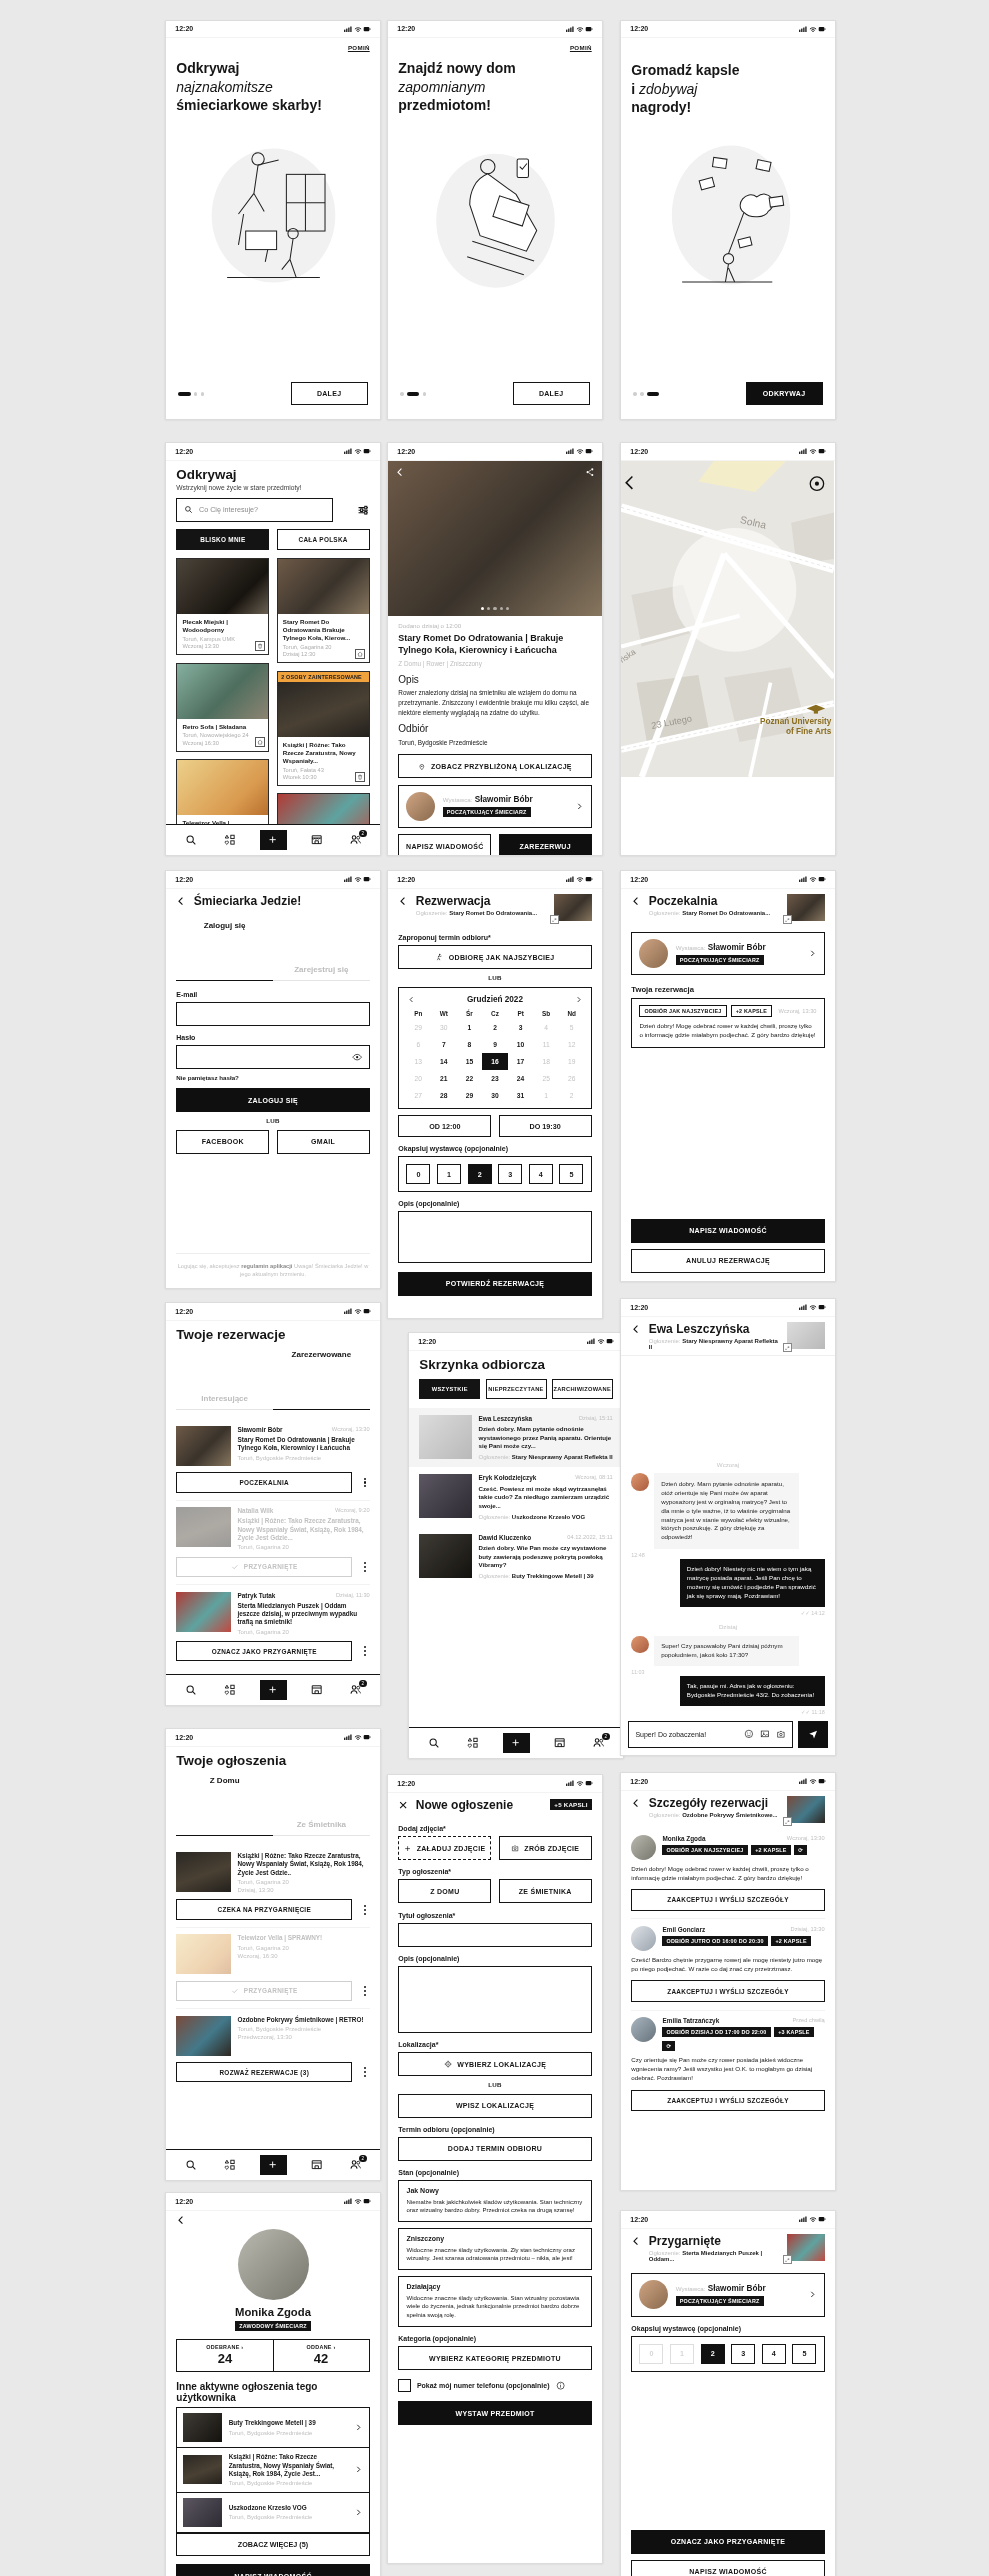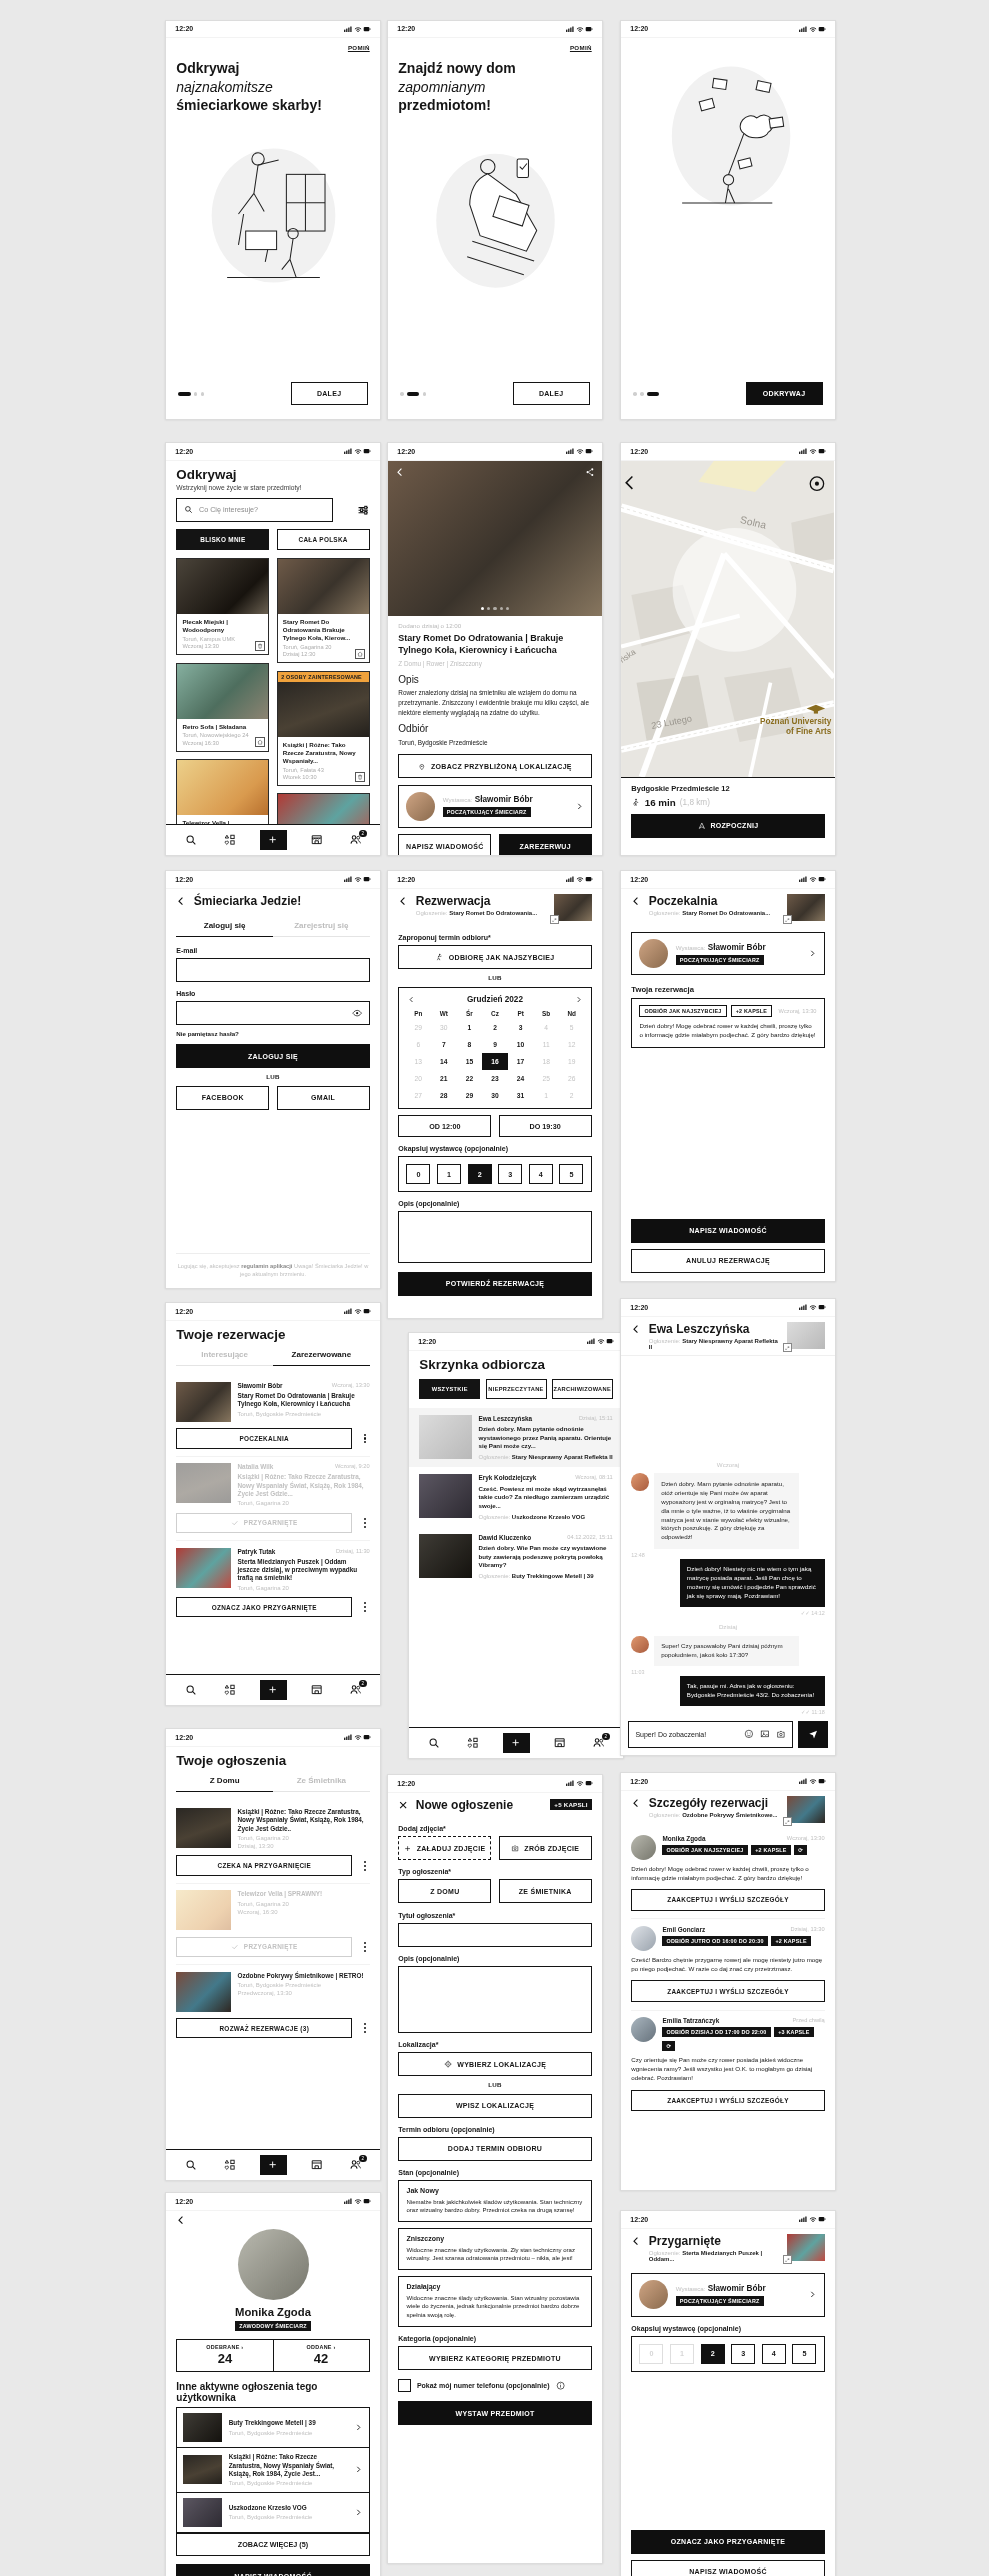--- a/index.html
+++ b/index.html
@@ -20,21 +20,21 @@
   .btn.mutedbtn{border:0.8px solid #cfcfcf;color:#c2c2c2;}
   .btnrow{display:flex;gap:7.2px;}
   .btnrow .btn{flex:1;}
   .lub{text-align:center;font-size:6.2px;font-weight:700;margin:5.2px 0;letter-spacing:0.3px;}
   .chip{display:inline-flex;align-items:center;gap:2.6px;background:#131313;color:#fff;font-size:5.4px;font-weight:700;padding:2.1px 4.1px;letter-spacing:0.2px;white-space:nowrap;}
   .ibadge{display:block;background:#f0a23c;color:#1a1a1a;font-size:5.4px;font-weight:700;padding:2.1px 3.6px;letter-spacing:0.2px;}
   
   .utabs{display:flex;margin:8.2px 0 9.3px;}
   .utab{flex:1;text-align:center;font-size:8px;font-weight:700;padding-bottom:6.2px;border-bottom:1.3px solid #e4e4e4;}
   .utab.on{border-color:#111;}
-  .utab.off{color:#bdbdbd;}
+  .utab.off{color:#bdbdbd;margin-top:44px;}
   .boxtabs{display:flex;gap:7.2px;margin:7.2px 0 8.2px;}
   .boxtab{flex:1;height:20.6px;display:flex;align-items:center;justify-content:center;border:0.8px solid #141414;font-weight:700;font-size:6.4px;letter-spacing:0.3px;}
   .boxtab.active{background:#141414;color:#fff;}
   
   .fieldl{font-size:7px;font-weight:700;margin:8.2px 0 4.1px;}
   .input{height:24px;border:0.8px solid #141414;display:flex;align-items:center;padding:0 6.2px;font-size:7.2px;gap:5.2px;}
   .ta{border:0.8px solid #141414;height:59px;}
   
   .hdr{display:flex;align-items:flex-start;gap:7.2px;padding:5.2px 10.3px 5.2px;}
   .hdr h2{font-size:12px;font-weight:800;margin:0;}
@@ -1161,20 +1161,21 @@
           <rect x="8" y="3" width="2.5" height="9" fill="#111"></rect>
           <rect x="12" y="1" width="2.5" height="11" fill="#111"></rect>
           <path d="M21 6a8.5 8.5 0 0 1 12 0" fill="none" stroke="#111" stroke-width="1.8"></path>
           <path d="M23.5 8.5a5 5 0 0 1 7 0" fill="none" stroke="#111" stroke-width="1.8"></path>
           <circle cx="27" cy="10.7" r="1.3" fill="#111"></circle>
           <rect x="38" y="2" width="11" height="8" rx="2" fill="#111"></rect>
           <rect x="49.5" y="4.5" width="1.5" height="3" fill="#111"></rect>
         </svg>
       </div>
   <div class="pad">
+    <div class="obtitle" style="margin-top:23px"><span>Gromadź kapsle</span><br><span>i </span><span class="it">zdobywaj</span><br><span>nagrody!</span></div>
     <div class="illus">
       <svg width="155" height="170" viewBox="0 0 300 330">
             <ellipse cx="155" cy="165" rx="115" ry="135" fill="#f1f1f1"></ellipse>
             <path d="M60 295h175" stroke="#222" stroke-width="2"></path>
             <circle cx="150" cy="250" r="10" fill="none" stroke="#222" stroke-width="2"></circle>
             <path d="M150 260l-6 35M150 268l12 27M150 240l30-80" fill="none" stroke="#222" stroke-width="2"></path>
             <path d="M180 160c-20-15 5-45 25-30 22-18 45 12 22 28-5 12-35 15-47 2z" fill="#fff" stroke="#222" stroke-width="2"></path>
             <rect x="95" y="95" width="26" height="18" transform="rotate(-15 108 104)" fill="#fff" stroke="#222" stroke-width="2"></rect>
             <rect x="205" y="60" width="26" height="18" transform="rotate(12 218 69)" fill="#fff" stroke="#222" stroke-width="2"></rect>
             <rect x="230" y="130" width="26" height="18" transform="rotate(-8 243 139)" fill="#fff" stroke="#222" stroke-width="2"></rect>
@@ -1232,37 +1233,20 @@
       <rect x="374" y="483" width="8" height="7" fill="#8a6d1f"></rect>
       <text x="408" y="510" font-size="16" font-weight="bold" fill="#8a6d1f" text-anchor="end">Poznań University</text>
       <text x="408" y="530" font-size="16" font-weight="bold" fill="#8a6d1f" text-anchor="end">of Fine Arts</text>
     </g>
     <path d="M22 30l-12 12 12 12" fill="none" stroke="#111" stroke-width="3"></path>
     <g>
           <circle cx="380" cy="44" r="13" fill="none" stroke="#111" stroke-width="2.5"></circle>
           <circle cx="380" cy="44" r="4" fill="#111"></circle>
         </g>
   </svg>
-  <div class="mappanel">
-    <div class="addr">Bydgoskie Przedmieście 12</div>
-    <div class="eta">
-          <svg width="9.3" height="9.3" viewBox="0 0 24 24">
-            <circle cx="13" cy="4" r="2" fill="#111"></circle>
-            <path d="M13 6.5l-2.5 5 2 2.5 1 6M10.5 11.5l-2 1-1.5 4M13 9l3 2 2.5.5M12.5 14l-3 6" stroke="#111" stroke-width="1.8" fill="none"></path>
-          </svg>
-          <span>16 min</span>
-          <span class="dist">(1,8 km)</span>
-        </div>
-    <div class="btn primary">
-          <svg width="7.7" height="7.7" viewBox="0 0 24 24">
-            <path d="M12 3L4 20l8-5 8 5z" fill="none" stroke="#fff" stroke-width="2"></path>
-          </svg>
-          <span>ROZPOCZNIJ</span>
-        </div>
-  </div>
 </div>
 
 <div class="screen" style="left:620px;top:870px;height:410px">
   <div class="sb">
         <span>12:20</span>
         <svg width="27" height="6.2" viewBox="0 0 52 12">
           <rect x="0" y="7" width="2.5" height="5" fill="#111"></rect>
           <rect x="4" y="5" width="2.5" height="7" fill="#111"></rect>
           <rect x="8" y="3" width="2.5" height="9" fill="#111"></rect>
           <rect x="12" y="1" width="2.5" height="11" fill="#111"></rect>

